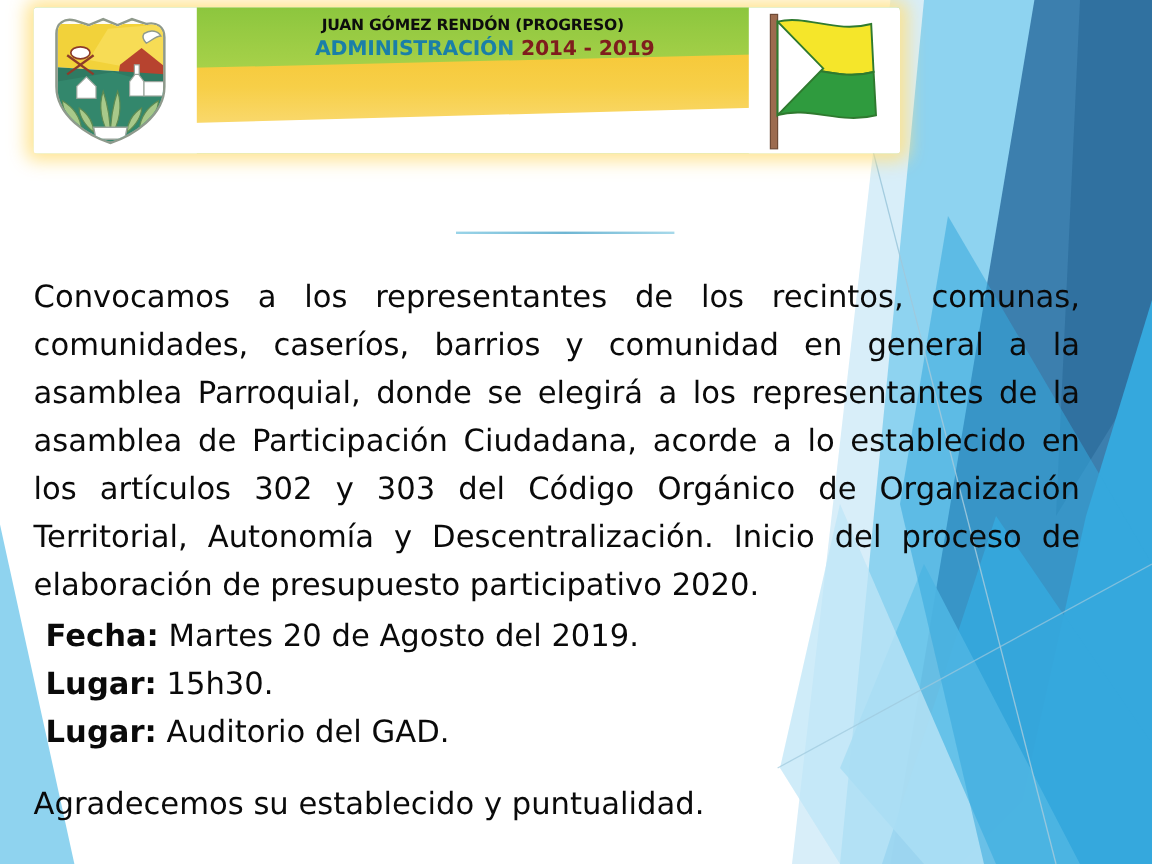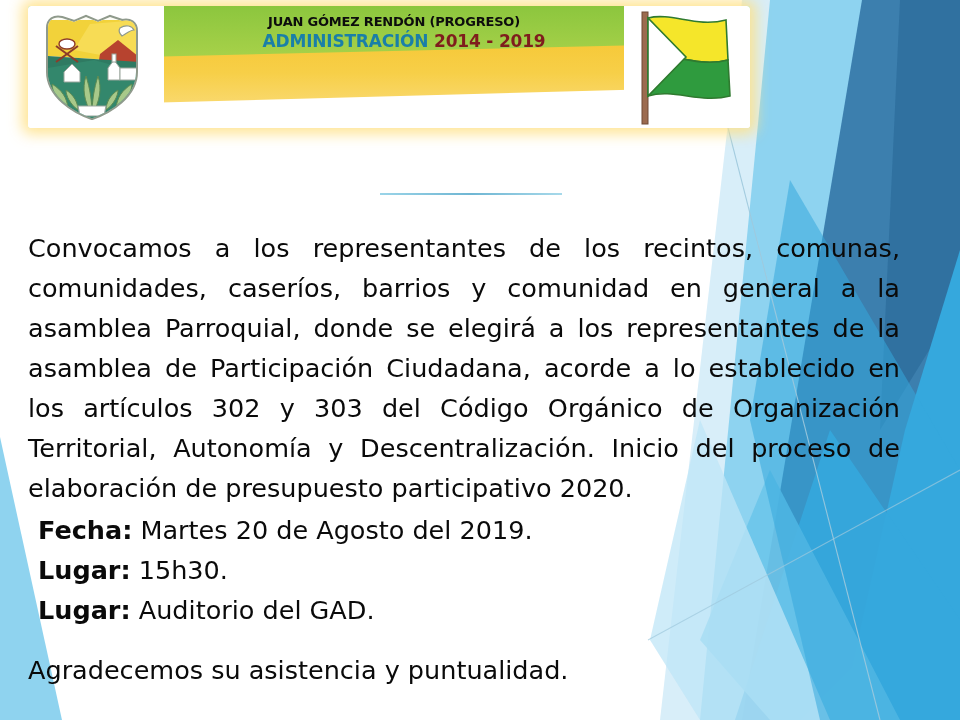--- a/index.html
+++ b/index.html
@@ -291,15 +291,15 @@
     <div class="detail-row">
       <span class="detail-label">Lugar:</span>
       <span class="detail-value">15h30.</span>
     </div>
     <div class="detail-row">
       <span class="detail-label">Lugar:</span>
       <span class="detail-value">Auditorio del GAD.</span>
     </div>
   </div>
 
-  <div id="closing-line">Agradecemos su asistencia y puntualidad.</div>
+  <div id="closing-line">Agradecemos su establecido y puntualidad.</div>
 
 </div>
 
 </body></html>

